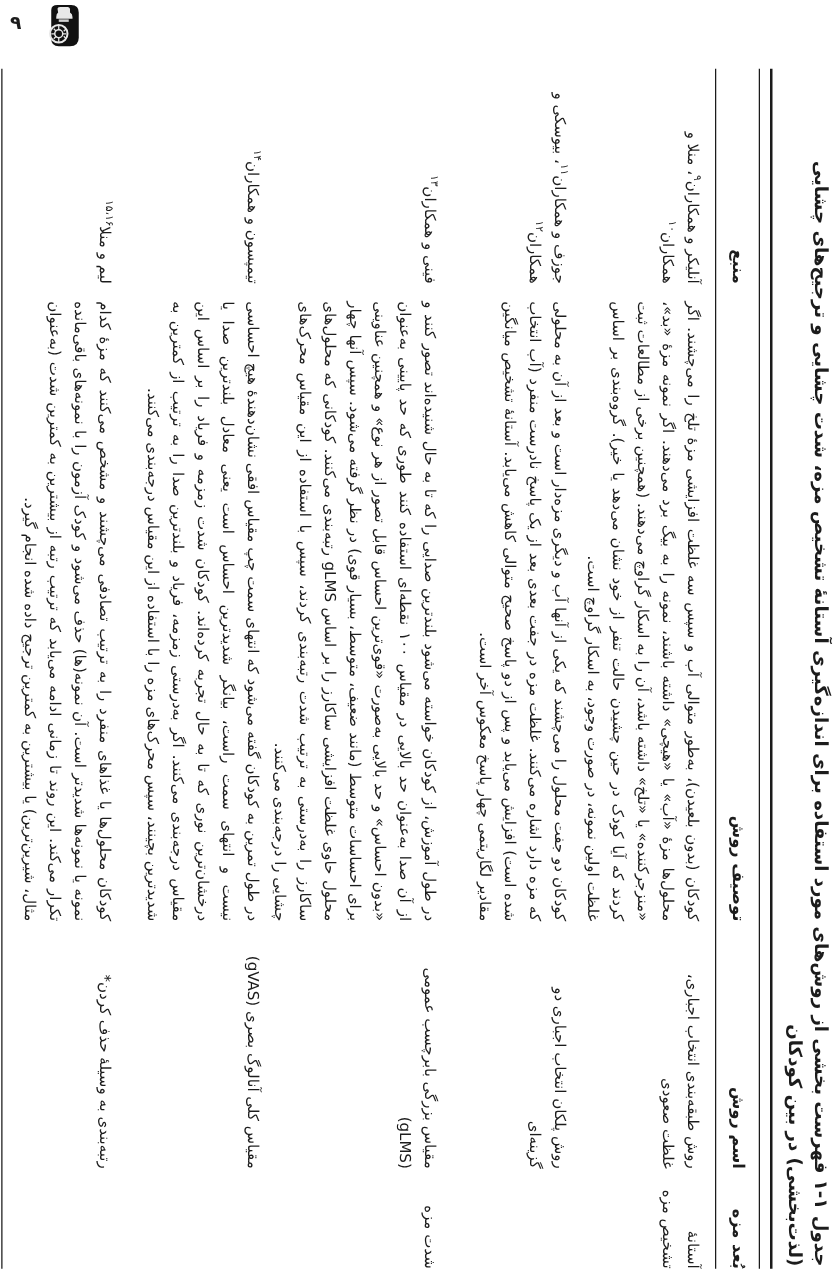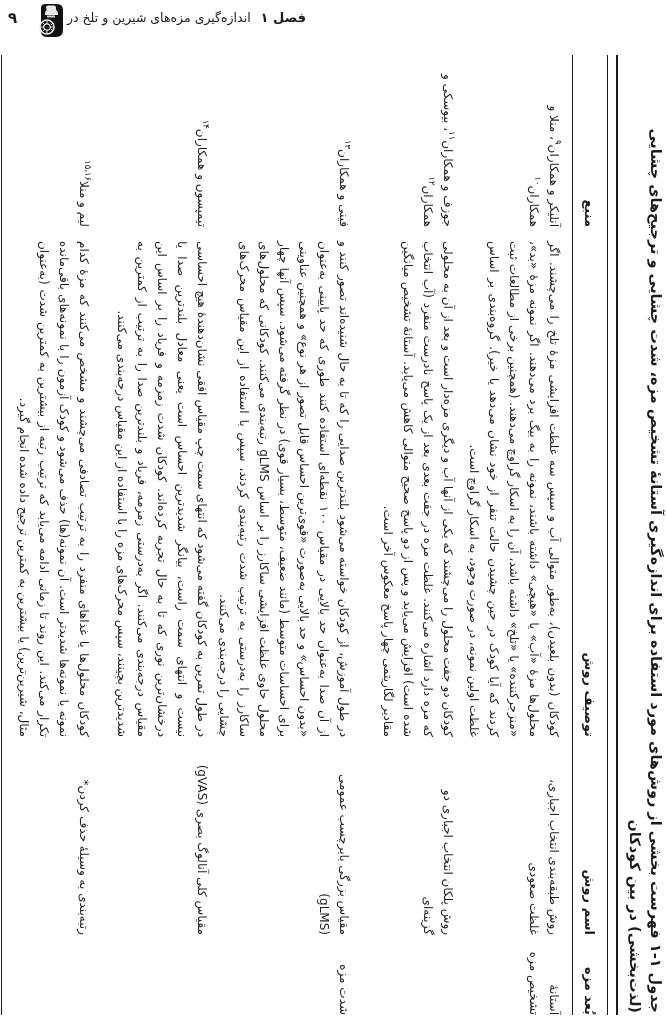--- a/index.html
+++ b/index.html
@@ -55,23 +55,20 @@
   <div class="logo">
     <svg width="27" height="36" viewBox="0 0 27 36">
       <path d="M4 4 Q4 0 9 0 L20 0 Q26 0 26 6 L26 26 Q26 33 19 33 L10 33 Q4 33 4 27 Z" fill="#111"></path>
       <path d="M9 3 Q9 1.5 11 1.5 L17 1.5 Q19 1.5 19 3.5 L19 6 Q21 7 21 9.5 L21 11 L8 11 L8 9.5 Q8 7 9.5 6 Z" fill="#e8e8e8"></path>
       <rect x="10" y="11.5" width="8" height="2" fill="#cfcfcf"></rect>
       <circle cx="10" cy="23" r="7" fill="#111" stroke="#e8e8e8" stroke-width="1.6"></circle>
       <circle cx="10" cy="23" r="3.2" fill="none" stroke="#e8e8e8" stroke-width="1.2"></circle>
       <path d="M10 16.5 L10 20 M4 23 L7 23 M13 23 L16 23 M10 26 L10 29.5 M6 19 L8 21 M14 25 L16 27 M6 27 L8 25 M14 21 L16 19" stroke="#e8e8e8" stroke-width="1"></path>
     </svg>
   </div>
-  <div class="running-head">
-    <span class="chapter">فصل ۱</span><span class="sep"></span><span>اندازه‌گیری مزه‌های شیرین و تلخ در ...</span>
-  </div>
 </div>
 
 <div class="rot-wrap">
 
   <div class="tbl-title">جدول ۱-۱ فهرست بخشی از روش‌های مورد استفاده برای اندازه‌گیری آستانهٔ تشخیص مزه، شدت چشایی و ترجیح‌های چشایی (لذت‌بخشی) در بین کودکان</div>
 
   <div class="dbl-rule"></div>
 
   <div class="thead">
     <div class="th col-dim">بُعد مزه</div>

